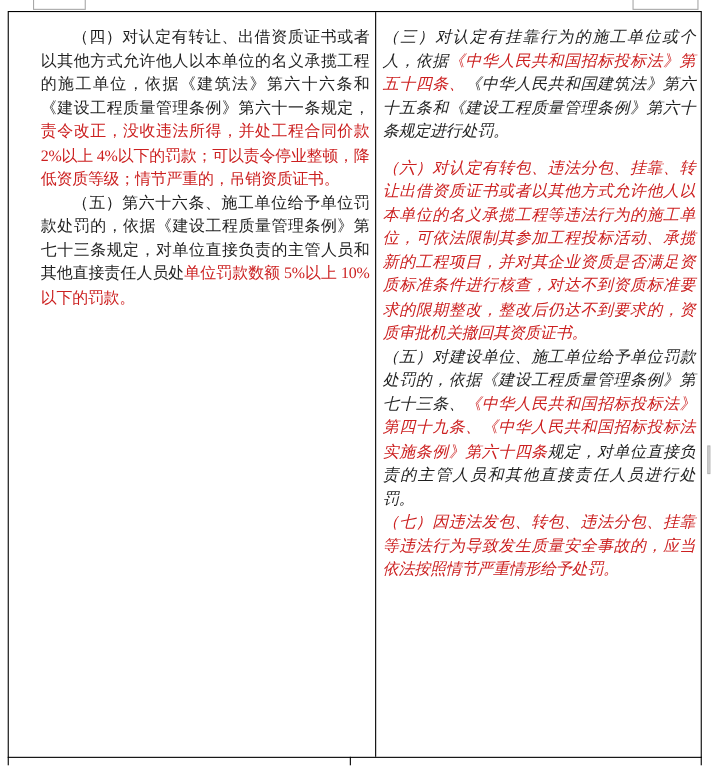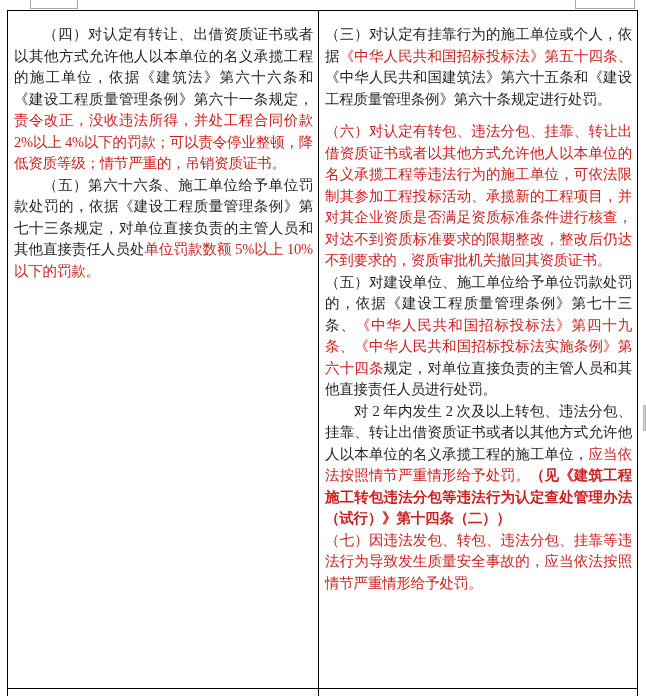--- a/index.html
+++ b/index.html
@@ -36,37 +36,39 @@
   }
   
   .table-row {
     position: absolute;
     left: 7px; top: 10px;
     width: 631px; height: 679px;
     border: 1px solid #000000;
     box-sizing: border-box;
     display: flex;
     background: #ffffff;
+    padding-left: 23px;
   }
   .cell {
     box-sizing: border-box;
     padding: 13px 5px 0 6px;
     overflow: hidden;
     font-size: 14.5px;
     line-height: 21.5px;
     letter-spacing: -0.2px;
     text-align: justify;
     color: #1f1f1f;
   }
   .cell-left {
     width: 311px;
     border-right: 1px solid #000000;
   }
   .cell-right {
     flex: 1;
+    font-style: italic;
   }
   .para { margin: 0; }
   .para.indent { text-indent: 2em; }
   .para.gap { margin-bottom: 11px; }
   .seg.black { color: var(--text-black, #1f1f1f); }
   .seg.red { color: var(--text-red, #cc2020); }
   .seg.bold { font-weight: bold; }
   
   .vline {
     position: absolute;
@@ -96,21 +98,20 @@
 
   <div class="table-row">
     <div class="cell cell-left" id="left-cell">
         <p class="para indent"><span class="seg black">（四）对认定有转让、出借资质证书或者以其他方式允许他人以本单位的名义承揽工程的施工单位，依据《建筑法》第六十六条和《建设工程质量管理条例》第六十一条规定，</span><span class="seg red">责令改正，没收违法所得，并处工程合同价款 2%以上 4%以下的罚款；可以责令停业整顿，降低资质等级；情节严重的，吊销资质证书。</span></p>
         <p class="para indent"><span class="seg black">（五）第六十六条、施工单位给予单位罚款处罚的，依据《建设工程质量管理条例》第七十三条规定，对单位直接负责的主管人员和其他直接责任人员处</span><span class="seg red">单位罚款数额 5%以上 10%以下的罚款。</span></p>
       </div>
     <div class="cell cell-right" id="right-cell">
         <p class="para gap"><span class="seg black">（三）对认定有挂靠行为的施工单位或个人，依据</span><span class="seg red">《中华人民共和国招标投标法》第五十四条、</span><span class="seg black">《中华人民共和国建筑法》第六十五条和《建设工程质量管理条例》第六十条规定进行处罚。</span></p>
         <p class="para"><span class="seg red">（六）对认定有转包、违法分包、挂靠、转让出借资质证书或者以其他方式允许他人以本单位的名义承揽工程等违法行为的施工单位，可依法限制其参加工程投标活动、承揽新的工程项目，并对其企业资质是否满足资质标准条件进行核查，对达不到资质标准要求的限期整改，整改后仍达不到要求的，资质审批机关撤回其资质证书。</span></p>
         <p class="para"><span class="seg black">（五）对建设单位、施工单位给予单位罚款处罚的，依据《建设工程质量管理条例》第七十三条、</span><span class="seg red">《中华人民共和国招标投标法》第四十九条、《中华人民共和国招标投标法实施条例》第六十四条</span><span class="seg black">规定，对单位直接负责的主管人员和其他直接责任人员进行处罚。</span></p>
-        <p class="para indent"><span class="seg black">对 2 年内发生 2 次及以上转包、违法分包、挂靠、转让出借资质证书或者以其他方式允许他人以本单位的名义承揽工程的施工单位，</span><span class="seg red">应当依法按照情节严重情形给予处罚。</span><span class="seg red bold">（见《建筑工程施工转包违法分包等违法行为认定查处管理办法（试行）》第十四条（二））</span></p>
         <p class="para"><span class="seg red">（七）因违法发包、转包、违法分包、挂靠等违法行为导致发生质量安全事故的，应当依法按照情节严重情形给予处罚。</span></p>
       </div>
   </div>
 
   <div class="vline vline-left"></div>
   <div class="vline vline-mid"></div>
   <div class="vline vline-right"></div>
   <div class="frag-right-edge"></div>
 </div>
 

